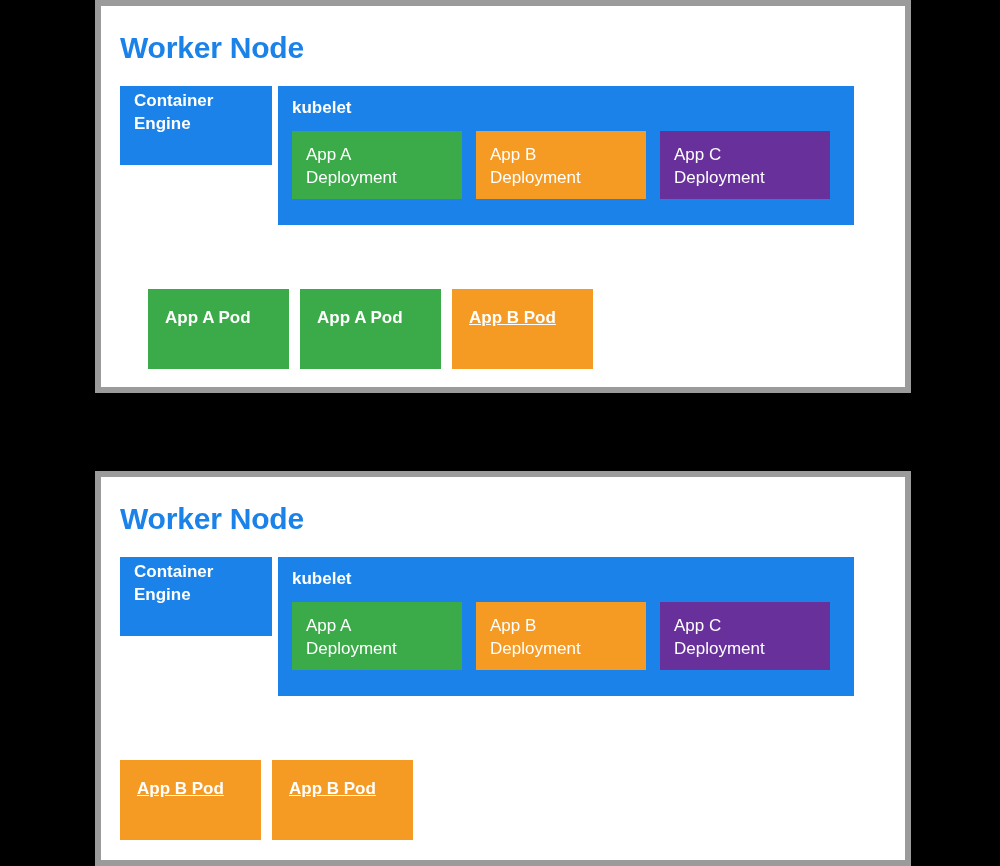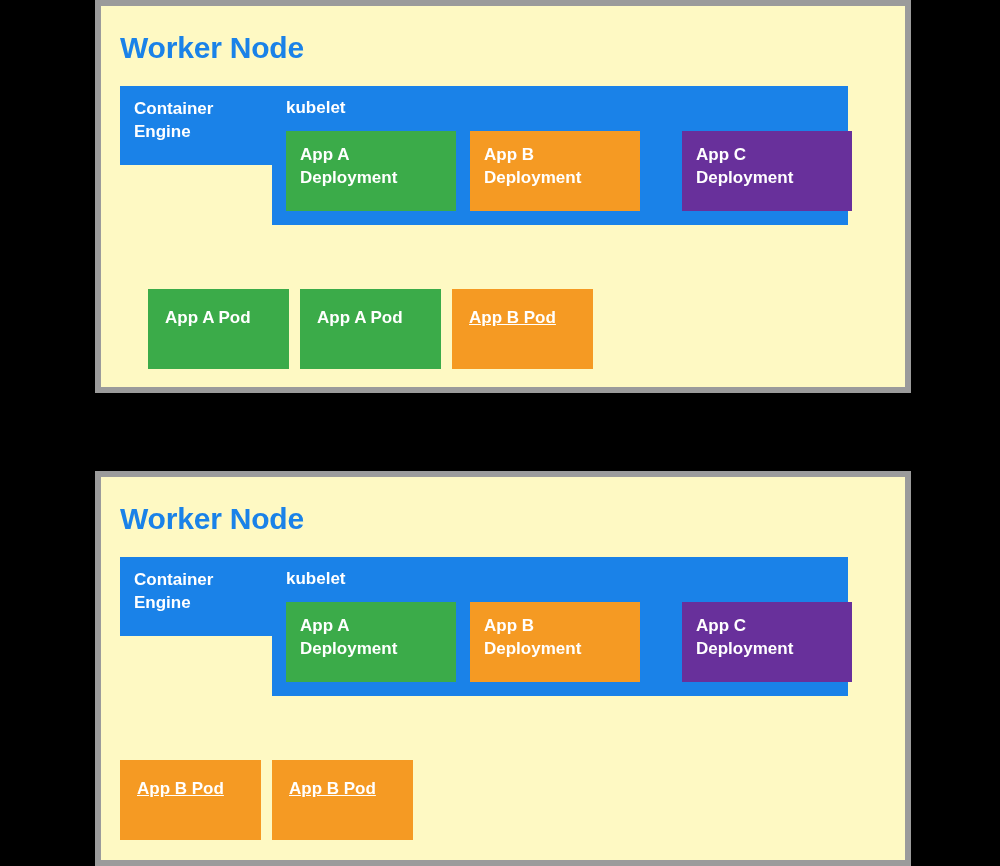--- a/index.html
+++ b/index.html
@@ -22,21 +22,21 @@
     top: 0;
     width: 1000px;
     height: 866px;
   }
 
   
   .node-panel {
     position: absolute;
     left: 95px;
     width: 816px;
-    background: #fef9c3;
+    background: #ffffff;
     border: 6px solid #9b9b9b;
     box-sizing: border-box;
   }
   .node-panel.panel-1 { top: 0px;   height: 393px; }
   .node-panel.panel-2 { top: 471px; height: 395px; }
 
   .node-title {
     position: absolute;
     left: 19px;
     color: #1a82e8;
@@ -49,33 +49,33 @@
   .panel-2 .node-title { top: 25px; }
 
   
   .container-engine {
     position: absolute;
     left: 19px;
     width: 152px;
     height: 79px;
     background: #1a82e8;
     box-sizing: border-box;
-    padding: 12px 14px 0 14px;
+    padding: 4px 14px 0 14px;
     color: #ffffff;
     font-size: 17px;
     font-weight: bold;
     line-height: 1.33;
   }
   .panel-1 .container-engine { top: 80px; }
   .panel-2 .container-engine { top: 80px; }
 
   
   .kubelet-box {
     position: absolute;
-    left: 171px;
+    left: 177px;
     width: 576px;
     height: 139px;
     background: #1a82e8;
     box-sizing: border-box;
   }
   .panel-1 .kubelet-box { top: 80px; }
   .panel-2 .kubelet-box { top: 80px; }
 
   .kubelet-label {
     position: absolute;
@@ -89,31 +89,31 @@
 
   .deployments-row {
     position: absolute;
     left: 14px;
     top: 45px;
     display: flex;
     gap: 14px;
   }
   .deployment-box {
     width: 170px;
-    height: 80px;
+    height: 68px;
     box-sizing: border-box;
     padding: 13px 14px 2px 14px;
     color: #ffffff;
     font-size: 17px;
-    font-weight: bold;
+    font-weight: normal;
     line-height: 1.33;
   }
   .deployment-box.green  { background: #3bab49; }
   .deployment-box.orange { background: #f59a23; }
-  .deployment-box.purple { background: #68309b; margin-left: 28px; }
+  .deployment-box.purple { background: #68309b; }
 
   
   .pods-row {
     position: absolute;
     left: 19px;
     display: flex;
     gap: 11px;
   }
   .panel-1 .pods-row { top: 283px; padding-left: 28px; }
   .panel-2 .pods-row { top: 283px; }

